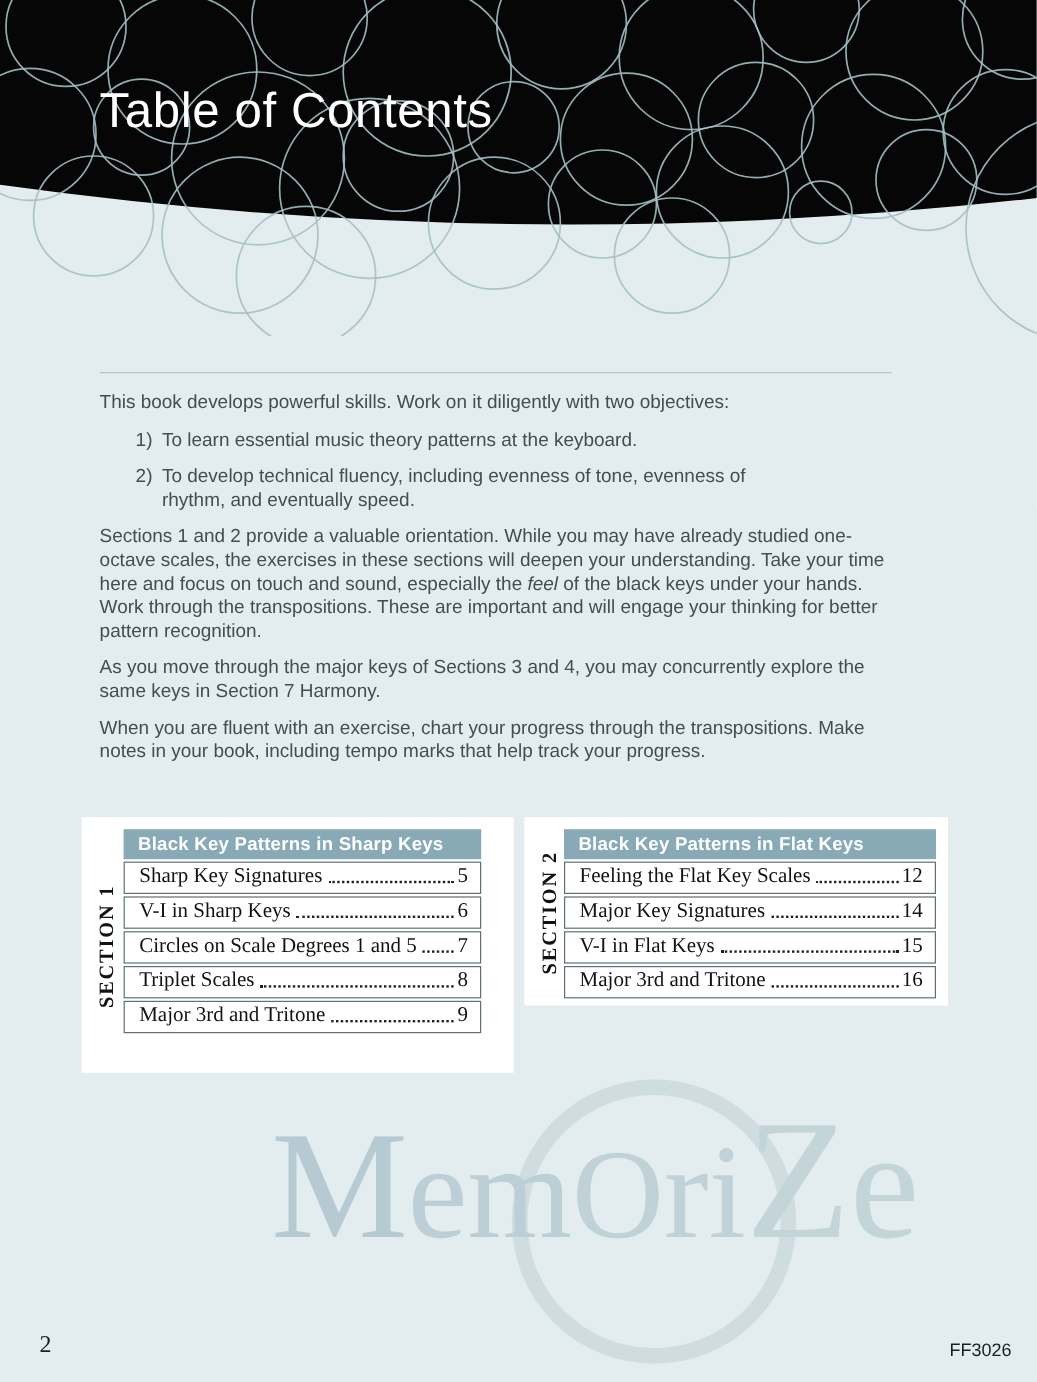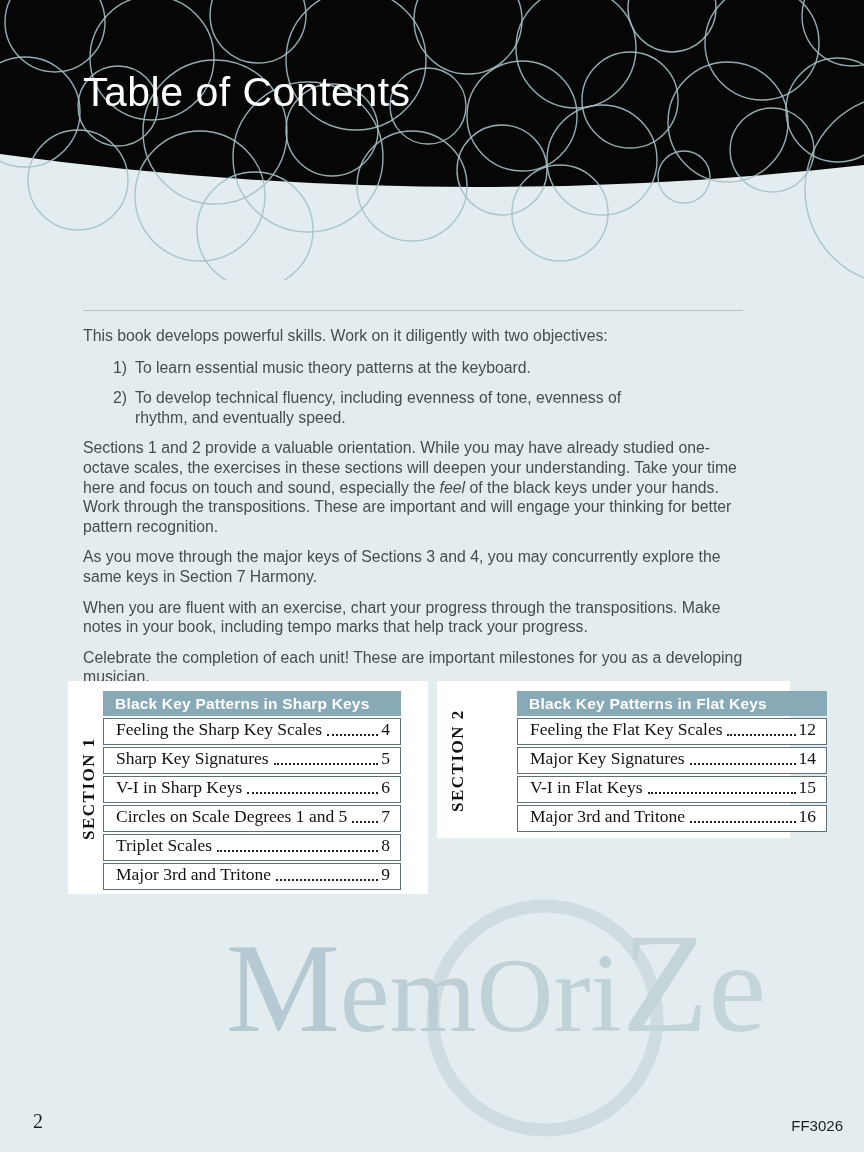--- a/index.html
+++ b/index.html
@@ -51,21 +51,21 @@
   .card-2{left:437px;top:681px;width:353px;height:157px;}
   .section-label{
     position:absolute;left:6px;top:10px;bottom:8px;width:30px;
     display:flex;align-items:center;justify-content:center;
     writing-mode:vertical-rl;transform:rotate(180deg);
     font-family:"Liberation Serif",serif;font-weight:bold;font-size:17px;
     letter-spacing:1.5px;color:#101314;
   }
   .toc-table{position:absolute;top:10px;}
   .card-1 .toc-table{left:35px;width:298px;}
-  .card-2 .toc-table{left:33px;width:310px;margin-left:47px;}
+  .card-2 .toc-table{left:33px;width:310px;}
   .toc-header{
     background:var(--table-header-bg);color:var(--table-header-text);
     font-weight:bold;font-size:15.5px;letter-spacing:.2px;
     padding:4px 6px 4px 12px;height:25px;margin-bottom:2px;
   }
   .toc-row{
     display:flex;align-items:flex-end;background:#ffffff;
     border:1px solid var(--row-border);margin-bottom:2px;
     height:27px;padding:0 10px 4px 12px;
     font-family:"Liberation Serif",serif;font-size:17.5px;color:#121212;
@@ -153,34 +153,28 @@
     </div>
     <div class="objective">
       <span class="num">2)</span>
       <span class="obj-text">To develop technical fluency, including evenness of tone, evenness of rhythm, and eventually speed.</span>
     </div>
 
     <p class="para"><span>Sections 1 and 2 provide a valuable orientation. While you may have already studied one-octave scales, the exercises in these sections will deepen your understanding. Take your time here and focus on touch and sound, especially the </span><span class="ital">feel</span><span> of the black keys under your hands. Work through the transpositions. These are important and will engage your thinking for better pattern recognition.</span></p>
 
     <p class="para">As you move through the major keys of Sections 3 and 4, you may concurrently explore the same keys in Section 7 Harmony.</p>
     <p class="para">When you are fluent with an exercise, chart your progress through the transpositions. Make notes in your book, including tempo marks that help track your progress.</p>
-    <p class="para">Celebrate the completion of each unit! These are important milestones for you as a developing musician.</p>
   </div>
 
   <div class="card card-1">
     <div class="section-label">SECTION 1</div>
     <div class="toc-table">
       <div class="toc-header">Black Key Patterns in Sharp Keys</div>
 
       <div class="toc-row">
-        <span class="row-title">Feeling the Sharp Key Scales</span>
-        <span class="leader"></span>
-        <span class="row-page">4</span>
-      </div>
-      <div class="toc-row">
         <span class="row-title">Sharp Key Signatures</span>
         <span class="leader"></span>
         <span class="row-page">5</span>
       </div>
       <div class="toc-row">
         <span class="row-title">V-I in Sharp Keys</span>
         <span class="leader"></span>
         <span class="row-page">6</span>
       </div>
       <div class="toc-row">

